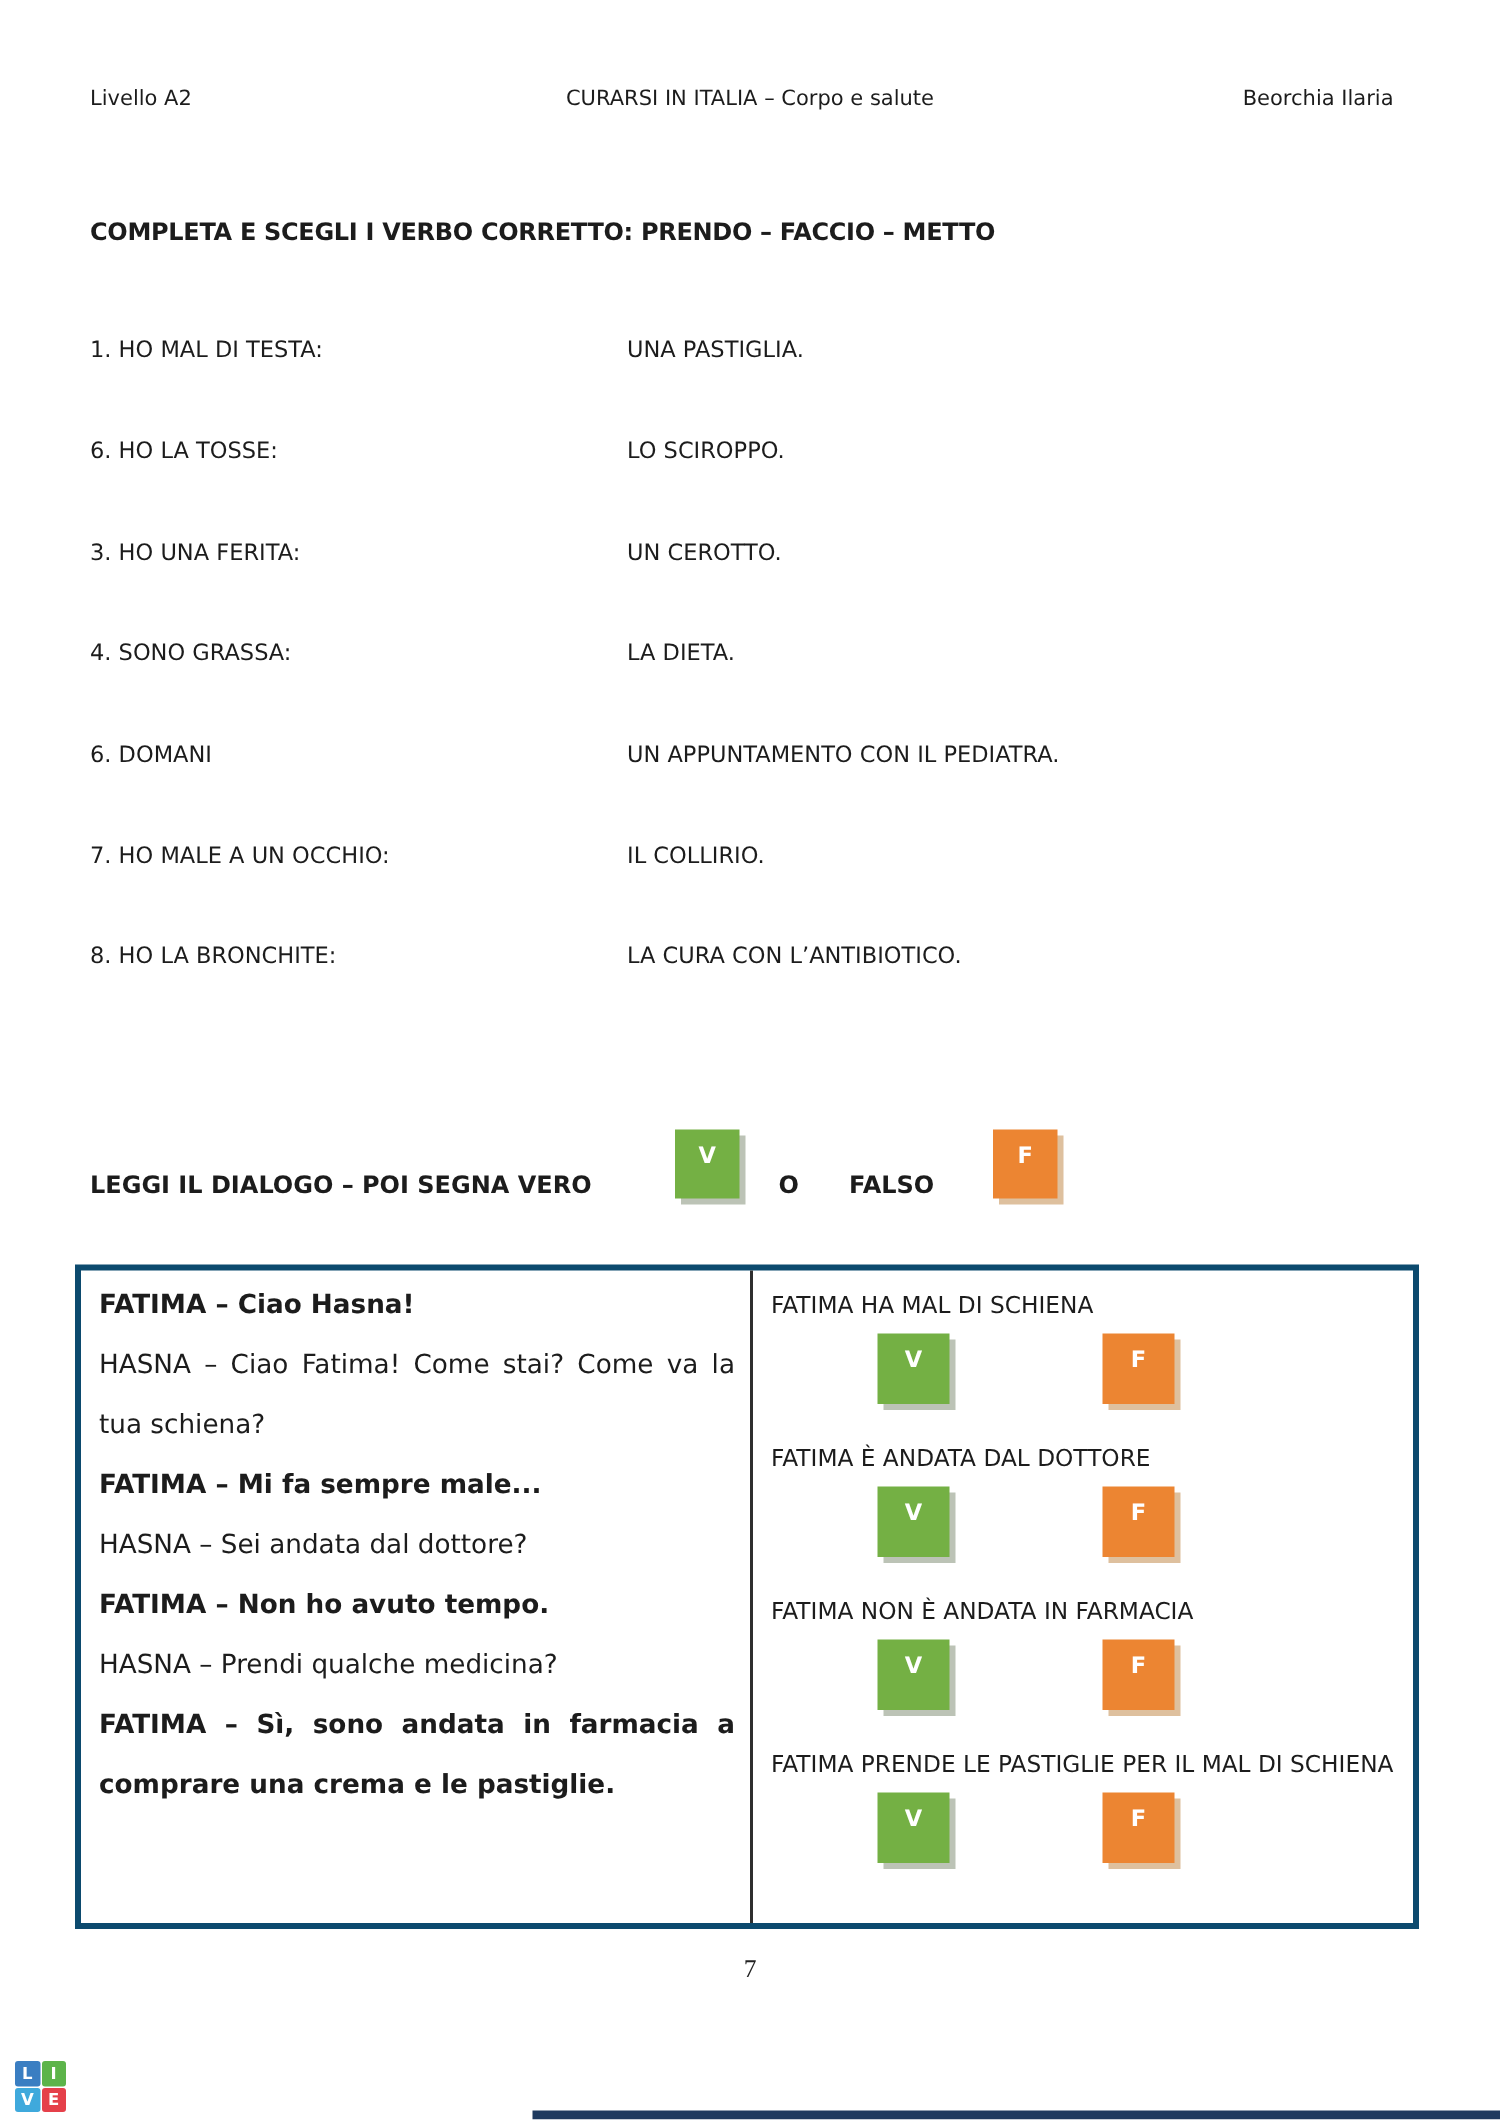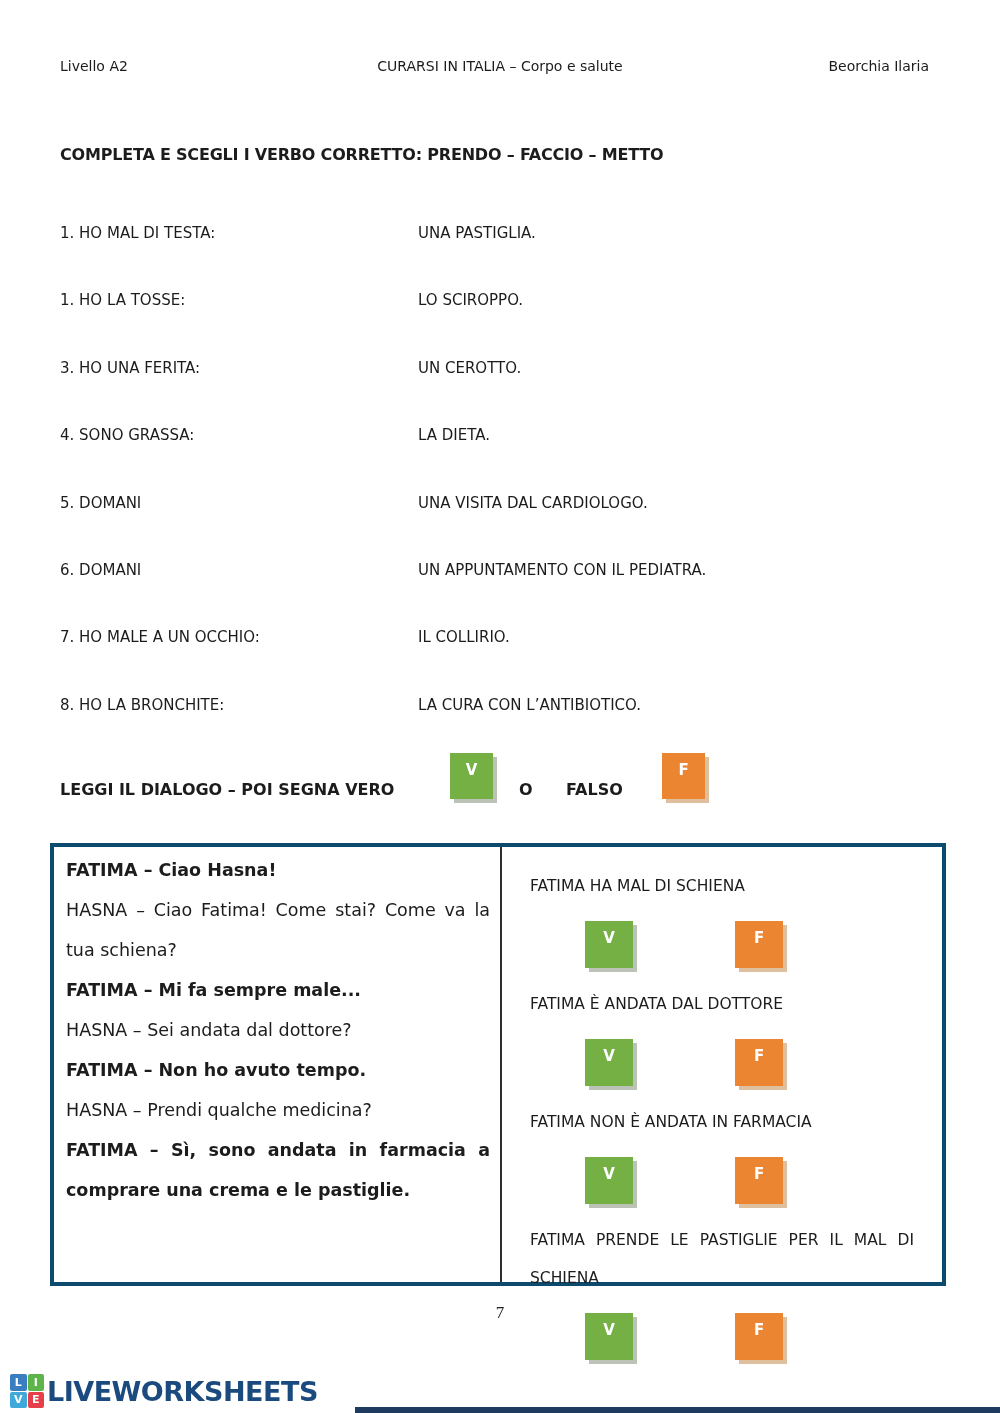--- a/index.html
+++ b/index.html
@@ -37,21 +37,21 @@
     position:absolute;left:50px;top:843px;width:896px;height:443px;
     box-sizing:border-box;border:4px solid #0c4a6e;display:flex;background:#fff;
   }
   .dialog-cell{
     width:448px;box-sizing:border-box;border-right:2px solid #2e2e2e;
     padding:3px 10px 0 12px;font-size:17.5px;
   }
   .dialog-cell p{margin:0;line-height:40px;text-align:justify;}
   .dialog-cell p.bold{font-weight:bold;}
   .vf-cell{flex:1;box-sizing:border-box;padding:4px 12px 0 12px;font-size:15.5px;}
-  .statement{margin:16px;line-height:38px;text-align:justify;}
+  .statement{margin:0;line-height:38px;text-align:justify;}
   .vf-row{display:flex;padding-left:71px;gap:102px;margin-bottom:17px;}
   
   .page-num{position:absolute;left:0;right:0;top:1303px;text-align:center;
     font-family:"Liberation Serif",serif;font-size:17px;color:#222;}
   .logo{position:absolute;left:10px;top:1374px;display:flex;align-items:center;gap:3px;}
   .logo-grid{width:34px;height:34px;display:grid;
     grid-template-columns:1fr 1fr;grid-template-rows:1fr 1fr;gap:1px;}
   .tile{display:flex;align-items:center;justify-content:center;color:#fff;
     font-weight:bold;font-size:11px;border-radius:2px;}
   .tile-l{background:#3a7ec2;}
@@ -71,34 +71,30 @@
 </div>
 
 <div class="ex-title">COMPLETA E SCEGLI I VERBO CORRETTO: PRENDO – FACCIO – METTO</div>
 
 <div class="ex-list">
   <div class="ex-row">
     <span class="ex-prompt">1. HO MAL DI TESTA:</span>
     <span class="ex-answer">UNA PASTIGLIA.</span>
   </div>
   <div class="ex-row">
-    <span class="ex-prompt">1. HO LA TOSSE:</span>
+    <span class="ex-prompt">6. HO LA TOSSE:</span>
     <span class="ex-answer">LO SCIROPPO.</span>
   </div>
   <div class="ex-row">
     <span class="ex-prompt">3. HO UNA FERITA:</span>
     <span class="ex-answer">UN CEROTTO.</span>
   </div>
   <div class="ex-row">
     <span class="ex-prompt">4. SONO GRASSA:</span>
     <span class="ex-answer">LA DIETA.</span>
-  </div>
-  <div class="ex-row">
-    <span class="ex-prompt">5. DOMANI</span>
-    <span class="ex-answer">UNA VISITA DAL CARDIOLOGO.</span>
   </div>
   <div class="ex-row">
     <span class="ex-prompt">6. DOMANI</span>
     <span class="ex-answer">UN APPUNTAMENTO CON IL PEDIATRA.</span>
   </div>
   <div class="ex-row">
     <span class="ex-prompt">7. HO MALE A UN OCCHIO:</span>
     <span class="ex-answer">IL COLLIRIO.</span>
   </div>
   <div class="ex-row">
@@ -174,16 +170,15 @@
 
 <div class="page-num">7</div>
 
 <div class="logo">
   <div class="logo-grid">
     <span class="tile tile-l">L</span>
     <span class="tile tile-i">I</span>
     <span class="tile tile-v">V</span>
     <span class="tile tile-e">E</span>
   </div>
-  <span class="logo-word">LIVEWORKSHEETS</span>
 </div>
 
 <div class="bottom-bar"></div>
 
 </body></html>

